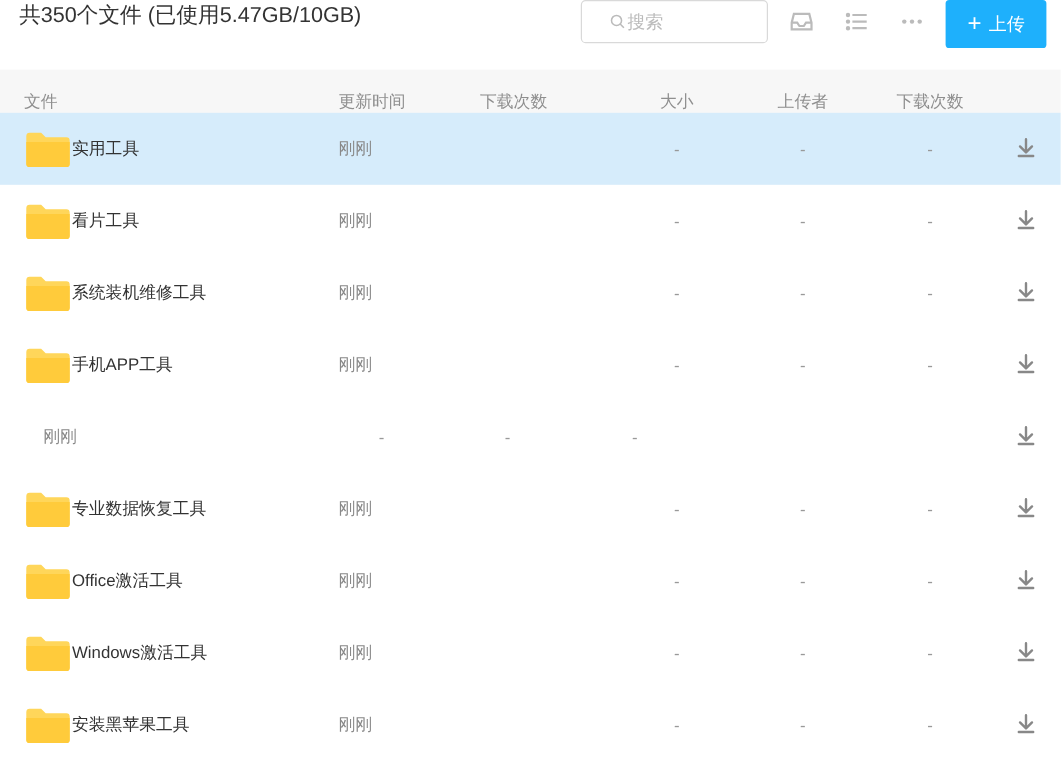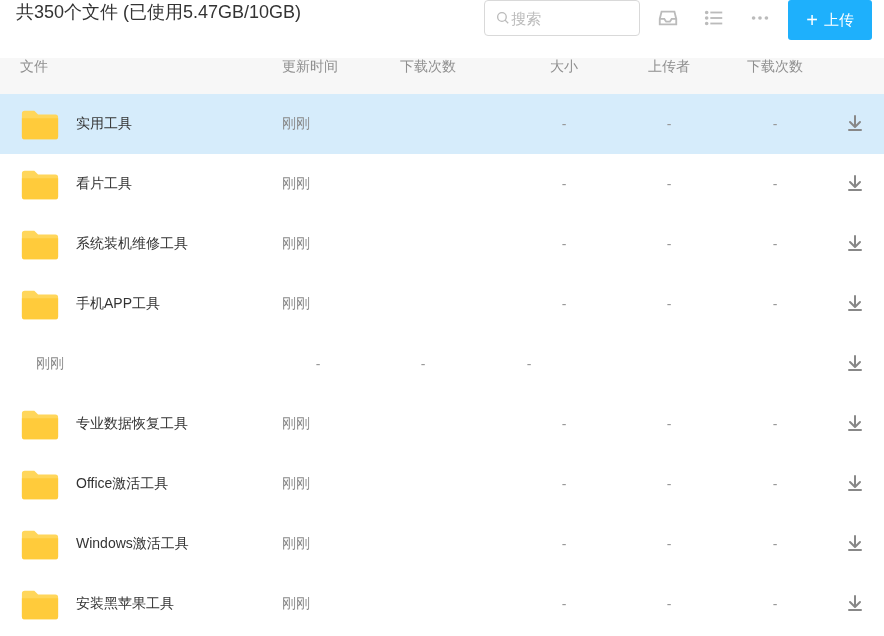--- a/index.html
+++ b/index.html
@@ -26,21 +26,21 @@
     font-size: 18px;
     color: #333;
   }
   .search-box {
     display: flex;
     align-items: center;
     width: 156px;
     height: 36px;
     border: 1px solid #d9d9d9;
     border-radius: 4px;
-    padding: 0 10px;
+    padding: 0 22px;
     color: #bbb;
   }
   .search-box input {
     border: none;
     outline: none;
     width: 100%;
     font-size: 15px;
     color: #666;
     background: transparent;
   }
@@ -69,26 +69,26 @@
   }
   .upload-btn .plus {
     font-size: 20px;
     line-height: 1;
     font-weight: 300;
   }
 
   
   .col-header {
     display: flex;
-    align-items: flex-start;
+    align-items: flex-end;
     height: 36px;
     background: #f7f7f7;
     color: #8f8f8f;
     font-size: 14px;
-    padding: 0 16px 12px 20px;
+    padding: 0 16px 0 20px;
   }
   .col-file     { width: 246px; }
   .col-updated  { width: 118px; margin-left: 16px; }
   .col-expired  { width: 112px; }
   .col-size     { width: 104px; text-align: center;}
   .col-uploader { width: 106px; text-align: center;}
   .col-downloads{ width: 106px; text-align: center;}
   .col-action   { flex: 1; text-align: right; padding-right: 4px;}
 
   
@@ -97,21 +97,21 @@
     display: flex;
     align-items: center;
     height: 60px;
     padding: 0 16px 0 20px;
     color: #888;
   }
   .row.selected { background: #d6ecfb; }
   .row .col-file {
     display: flex;
     align-items: center;
-    gap: 16px;
+    gap: 0;
     color: #333;
   }
   .folder-icon { width: 40px; height: 34px; flex-shrink:0; }
   .dash { color: #999; }
   .dl-icon { color: #888; cursor: pointer; display:inline-flex; }
 </style>
 </head>
 <body>
 
 <div class="topbar">

